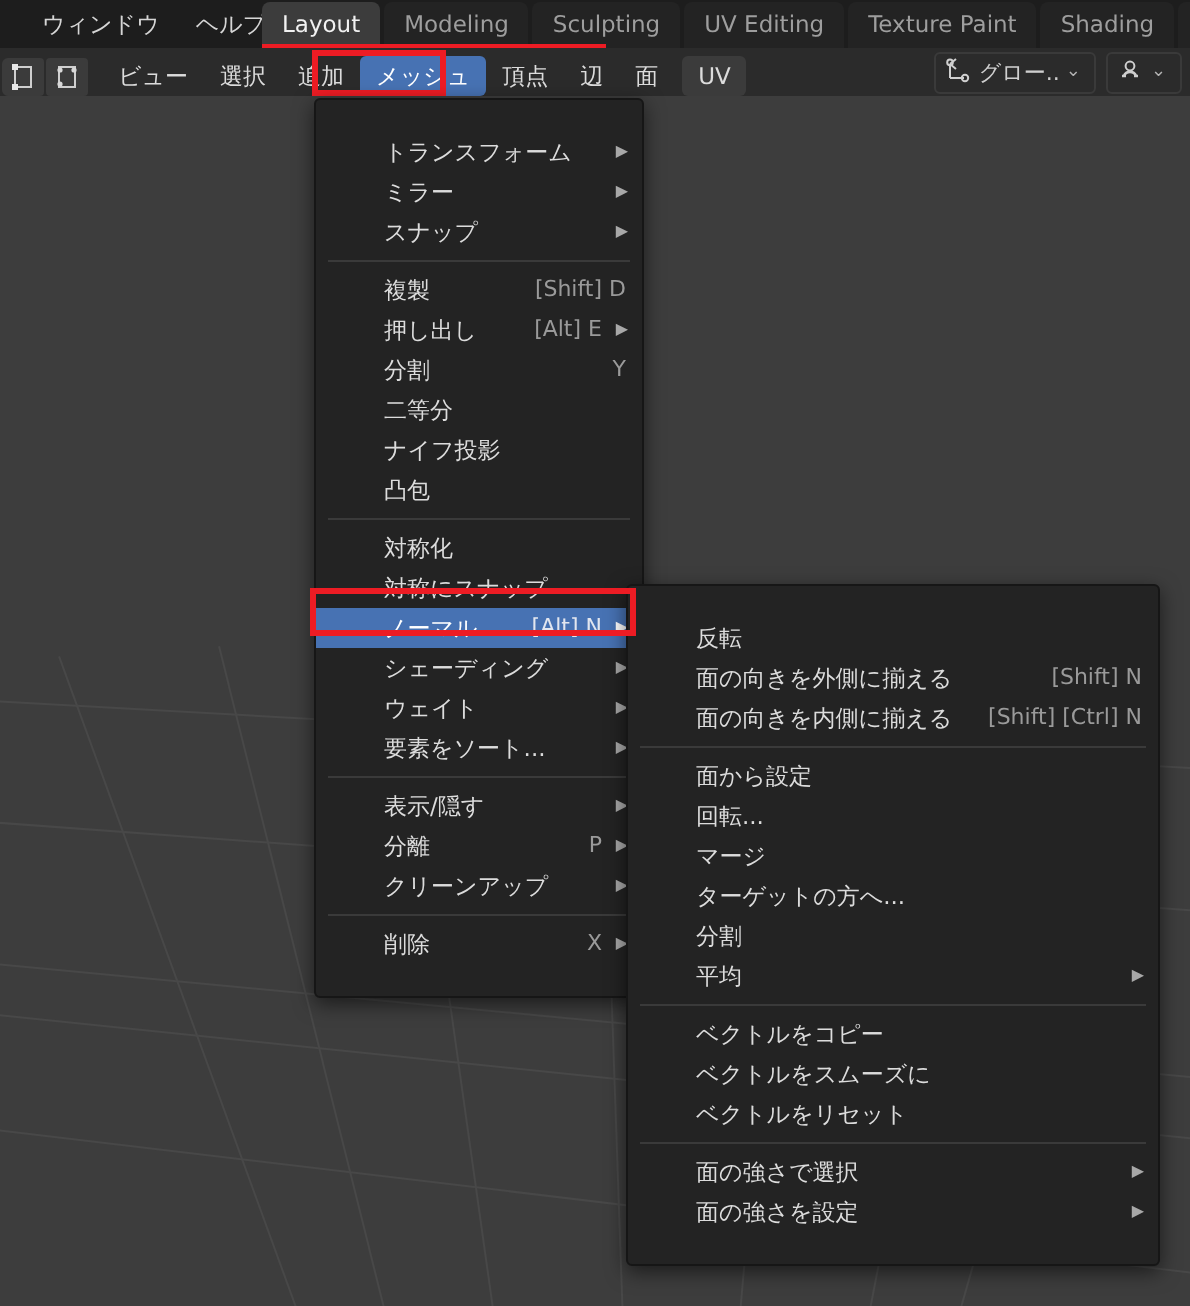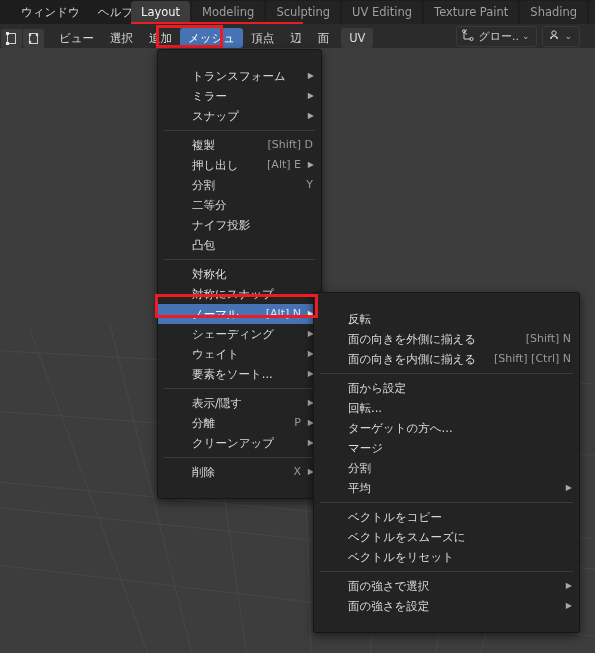--- a/index.html
+++ b/index.html
@@ -57,21 +57,21 @@
   .hdr-menu{
     padding:3px 8px;color:#dcdcdc;font-size:11.5px;line-height:14px;white-space:nowrap;
     border-radius:3px;
   }
   .hdr-menu.sel{background:#4772b3;color:#ffffff;}
   .hdr-btn{
     margin-left:4px;padding:3px 8px;background:#3b3b3b;border-radius:3px;
     color:#dcdcdc;font-size:11.5px;line-height:14px;
   }
   .hdr-right{
-    position:absolute;right:15px;top:2px;height:20px;display:flex;align-items:center;margin-left:28px;
+    position:absolute;right:4px;top:2px;height:20px;display:flex;align-items:center;margin-left:28px;
   }
   .orient-widget{
     display:flex;align-items:center;background:#2b2b2b;border:1px solid #3a3a3a;
     border-radius:3px;height:19px;padding:0 4px;color:#cfcfcf;font-size:11px;
   }
   .snap-widget{
     display:flex;align-items:center;background:#2b2b2b;border:1px solid #3a3a3a;
     border-radius:3px;height:19px;padding:0 4px;margin-left:5px;color:#cfcfcf;
   }
   .cv{margin:0 3px;font-size:9px;color:#b4b4b4;}
@@ -230,22 +230,22 @@
       <div class="mi"><span>削除</span><span class="sc">X</span><span class="arr">▶</span></div>
     </div>
 
   <div class="menu menu-sub" id="menu-sub">
       <div class="mi"><span>反転</span></div>
       <div class="mi"><span>面の向きを外側に揃える</span><span class="sc nogap">[Shift] N</span></div>
       <div class="mi"><span>面の向きを内側に揃える</span><span class="sc nogap">[Shift] [Ctrl] N</span></div>
       <div class="sep"></div>
       <div class="mi"><span>面から設定</span></div>
       <div class="mi"><span>回転...</span></div>
+      <div class="mi"><span>マージ</span></div>
       <div class="mi"><span>ターゲットの方へ...</span></div>
-      <div class="mi"><span>マージ</span></div>
       <div class="mi"><span>分割</span></div>
       <div class="mi"><span>平均</span><span class="arr">▶</span></div>
       <div class="sep"></div>
       <div class="mi"><span>ベクトルをコピー</span></div>
       <div class="mi"><span>ベクトルをスムーズに</span></div>
       <div class="mi"><span>ベクトルをリセット</span></div>
       <div class="sep"></div>
       <div class="mi"><span>面の強さで選択</span><span class="arr">▶</span></div>
       <div class="mi"><span>面の強さを設定</span><span class="arr">▶</span></div>
     </div>

